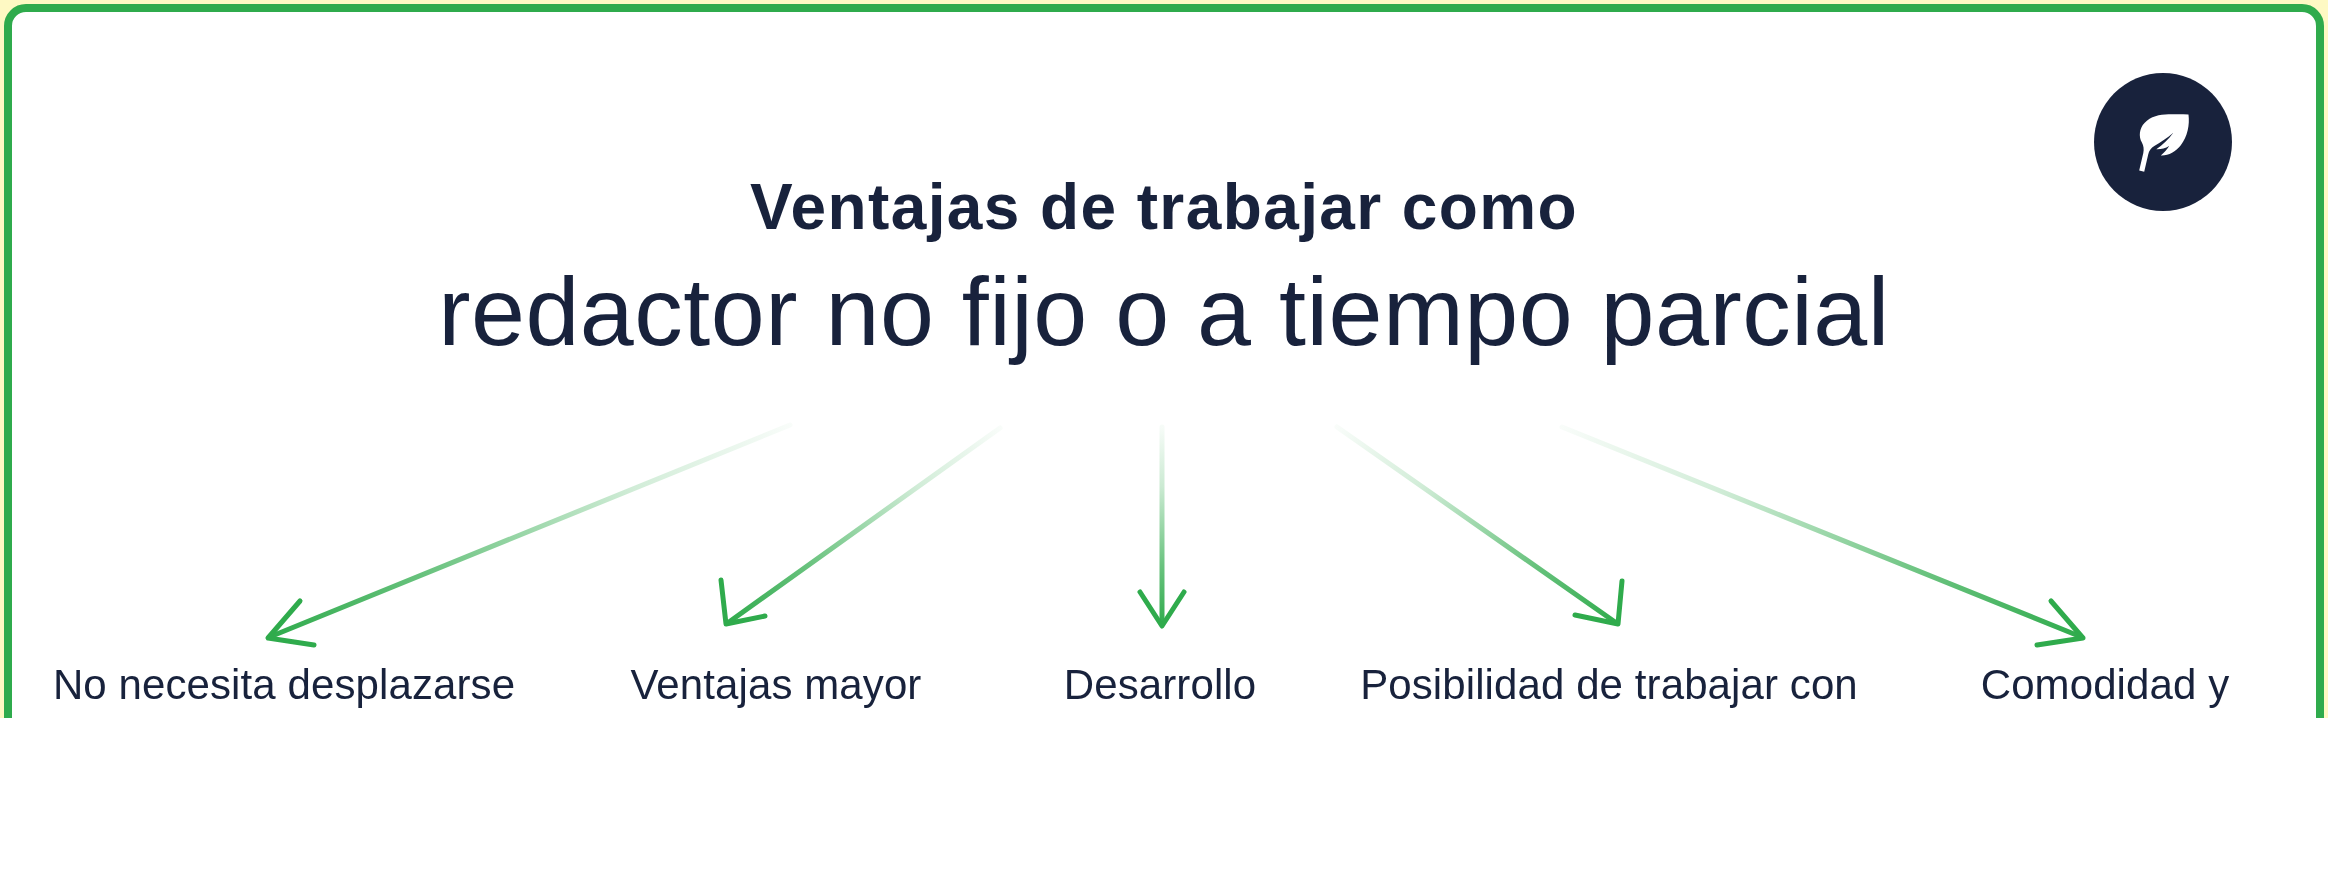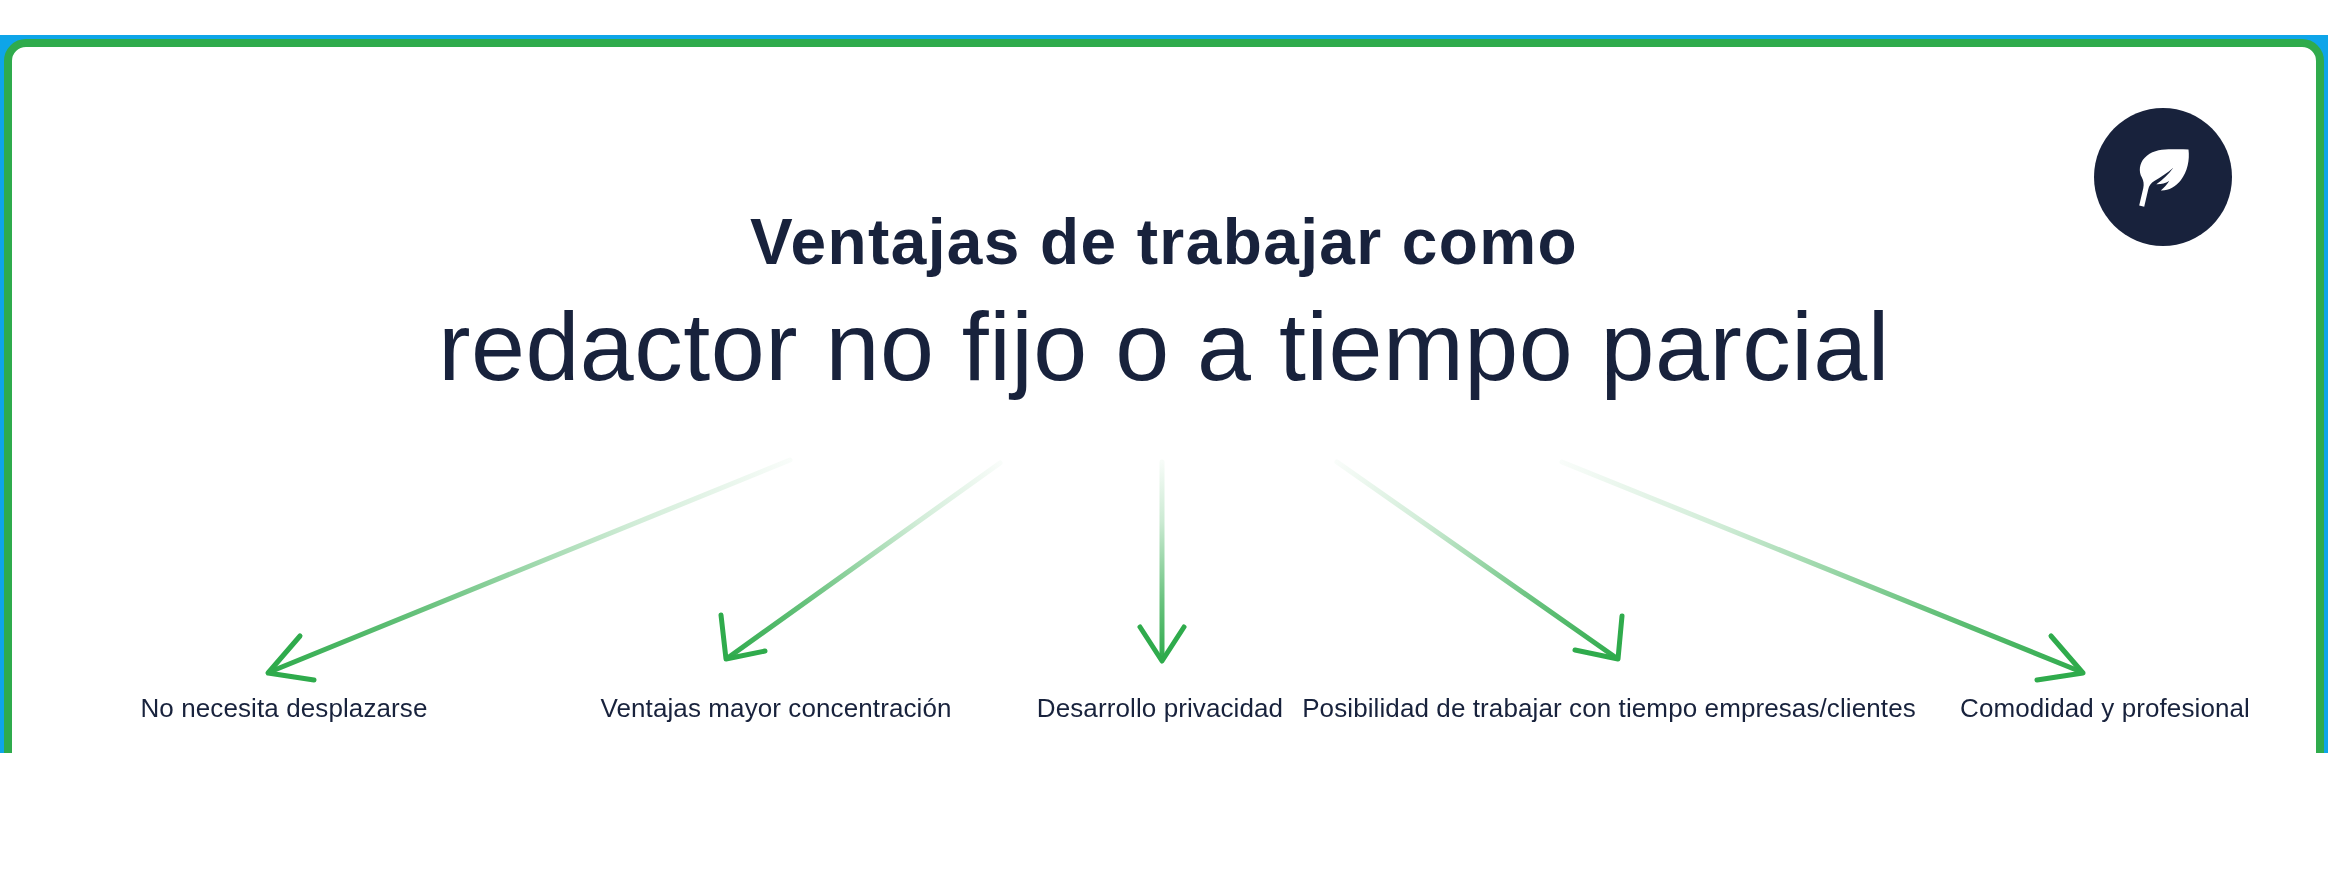--- a/index.html
+++ b/index.html
@@ -8,24 +8,23 @@
     background: #ffffff;
   }
   body {
     font-family: "Liberation Sans", sans-serif;
     -webkit-font-smoothing: antialiased;
   }
   #stage {
     position: relative;
     width: 2328px;
     height: 718px;
-    background: #0ea5e9;
+    background: #fef9c3;
     box-sizing: border-box;
     overflow: hidden;
-    margin-top: 35px;
   }
   .card-frame {
     position: absolute;
     left: 4px;
     top: 4px;
     width: 2320px;
     height: 886px;
     box-sizing: border-box;
     border: 8px solid #2fab4c;
     border-radius: 22px;
@@ -90,21 +89,21 @@
     position: absolute;
     left: 0;
     top: 655px;
     width: 2328px;
     height: 180px;
     z-index: 4;
   }
   .label-item {
     position: absolute;
     text-align: center;
-    font-size: 26px;
+    font-size: 42px;
     font-weight: 400;
     color: #18223c;
     line-height: 1.42;
     letter-spacing: 0.1px;
   }
   .label-1 { left: 14px;   width: 540px; }
   .label-2 { left: 592px;  width: 368px; }
   .label-3 { left: 1010px; width: 300px; }
   .label-4 { left: 1300px; width: 618px; }
   .label-5 { left: 1920px; width: 370px; }

